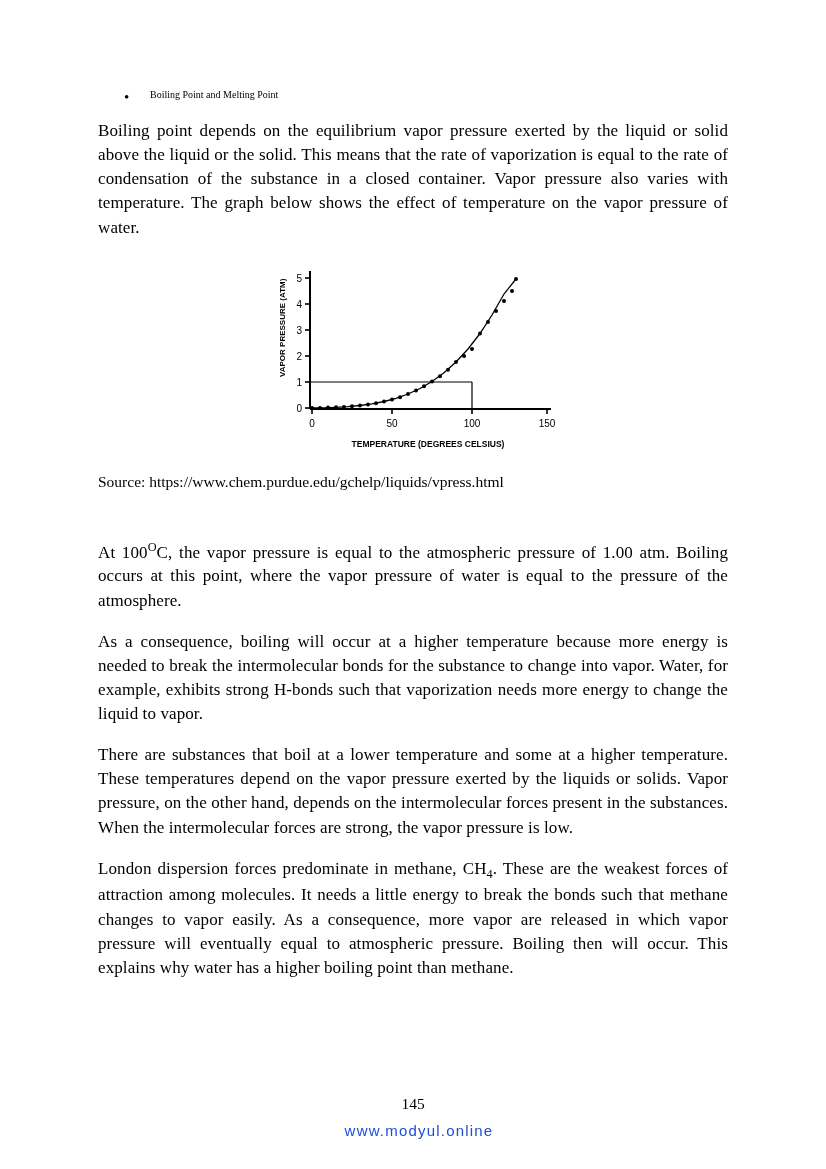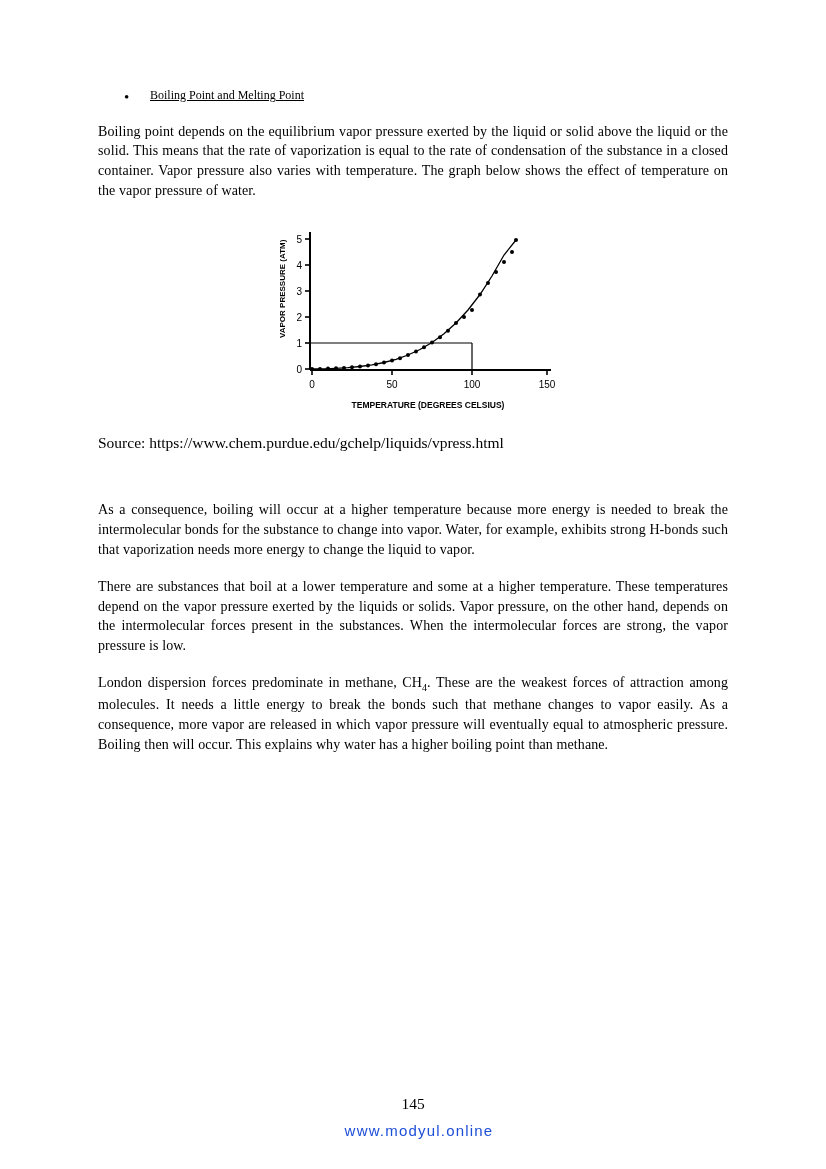--- a/index.html
+++ b/index.html
@@ -29,34 +29,33 @@
     top: 88px;
     width: 630px;
   }
   ul.bullets {
     margin: 0 0 18px 0;
     padding-left: 52px;
     list-style: none;
   }
   ul.bullets li {
     position: relative;
-    font-size: 12px;
+    font-size: 10px;
     line-height: 1.3;
-    text-decoration: underline;
   }
   ul.bullets li::before {
     content: "\2022";
     position: absolute;
     left: -26px;
     top: 0;
     font-size: 15px;
   }
   p.body {
     text-align: justify;
-    font-size: 14px;
+    font-size: 17px;
     line-height: 1.42;
     margin: 0 0 17px 0;
     letter-spacing: 0.1px;
   }
   .figure {
     margin: 14px 0 6px 0;
     text-align: center;
   }
   .chart-wrap {
     display: inline-block;
@@ -192,20 +191,21 @@
           <text x="22" y="120" font-size="8" font-weight="bold" transform="rotate(-90 22 120)" text-anchor="start">VAPOR PRESSURE (ATM)</text>
           <text x="165" y="190" font-size="8.5" font-weight="bold" text-anchor="middle">TEMPERATURE (DEGREES CELSIUS)</text>
         </svg>
       </div>
     </div>
 
     <div class="source">Source: https://www.chem.purdue.edu/gchelp/liquids/vpress.html</div>
 
     <div class="gap"></div>
 
+    <p class="body">At 100<sup>O</sup>C, the vapor pressure is equal to the atmospheric pressure of 1.00 atm. Boiling occurs at this point, where the vapor pressure of water is equal to the pressure of the atmosphere.</p>
 
     <p class="body">As a consequence, boiling will occur at a higher temperature because more energy is needed to break the intermolecular bonds for the substance to change into vapor. Water, for example, exhibits strong H-bonds such that vaporization needs more energy to change the liquid to vapor.</p>
 
     <p class="body">There are substances that boil at a lower temperature and some at a higher temperature. These temperatures depend on the vapor pressure exerted by the liquids or solids. Vapor pressure, on the other hand, depends on the intermolecular forces present in the substances. When the intermolecular forces are strong, the vapor pressure is low.</p>
 
     <p class="body">London dispersion forces predominate in methane, CH<sub>4</sub>. These are the weakest forces of attraction among molecules. It needs a little energy to break the bonds such that methane changes to vapor easily. As a consequence, more vapor are released in which vapor pressure will eventually equal to atmospheric pressure. Boiling then will occur. This explains why water has a higher boiling point than methane.</p>
 
   </div>
 
   <div class="page-number">145</div>

